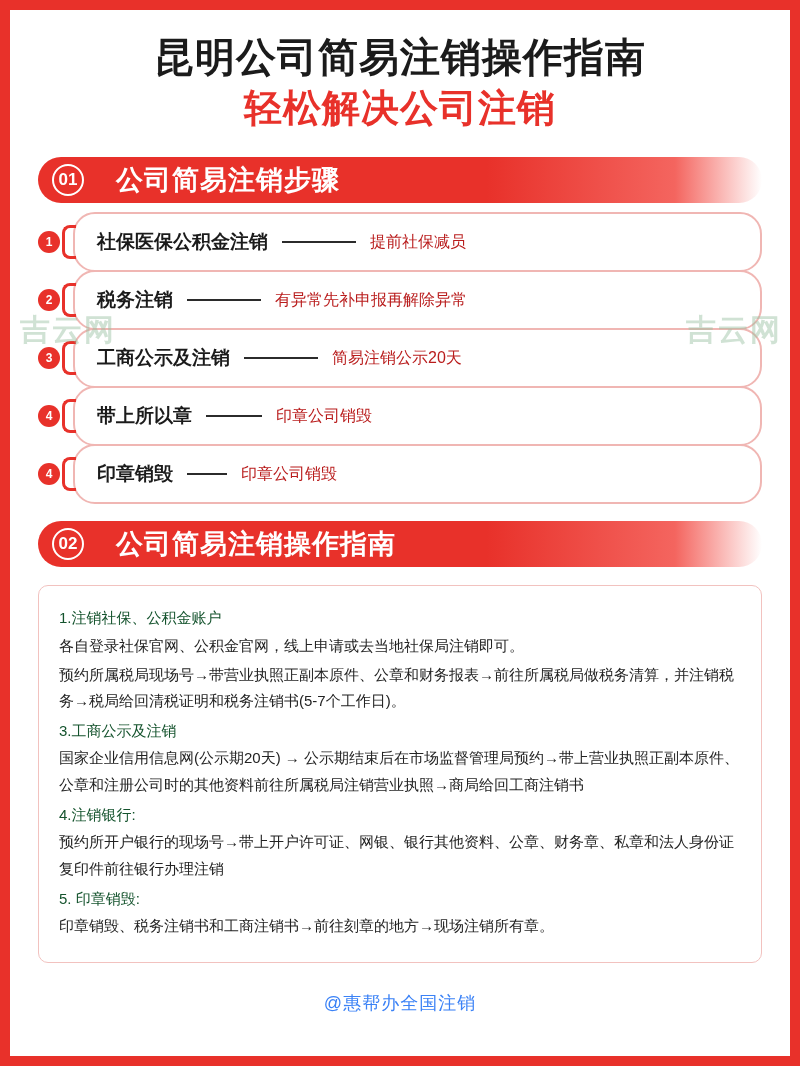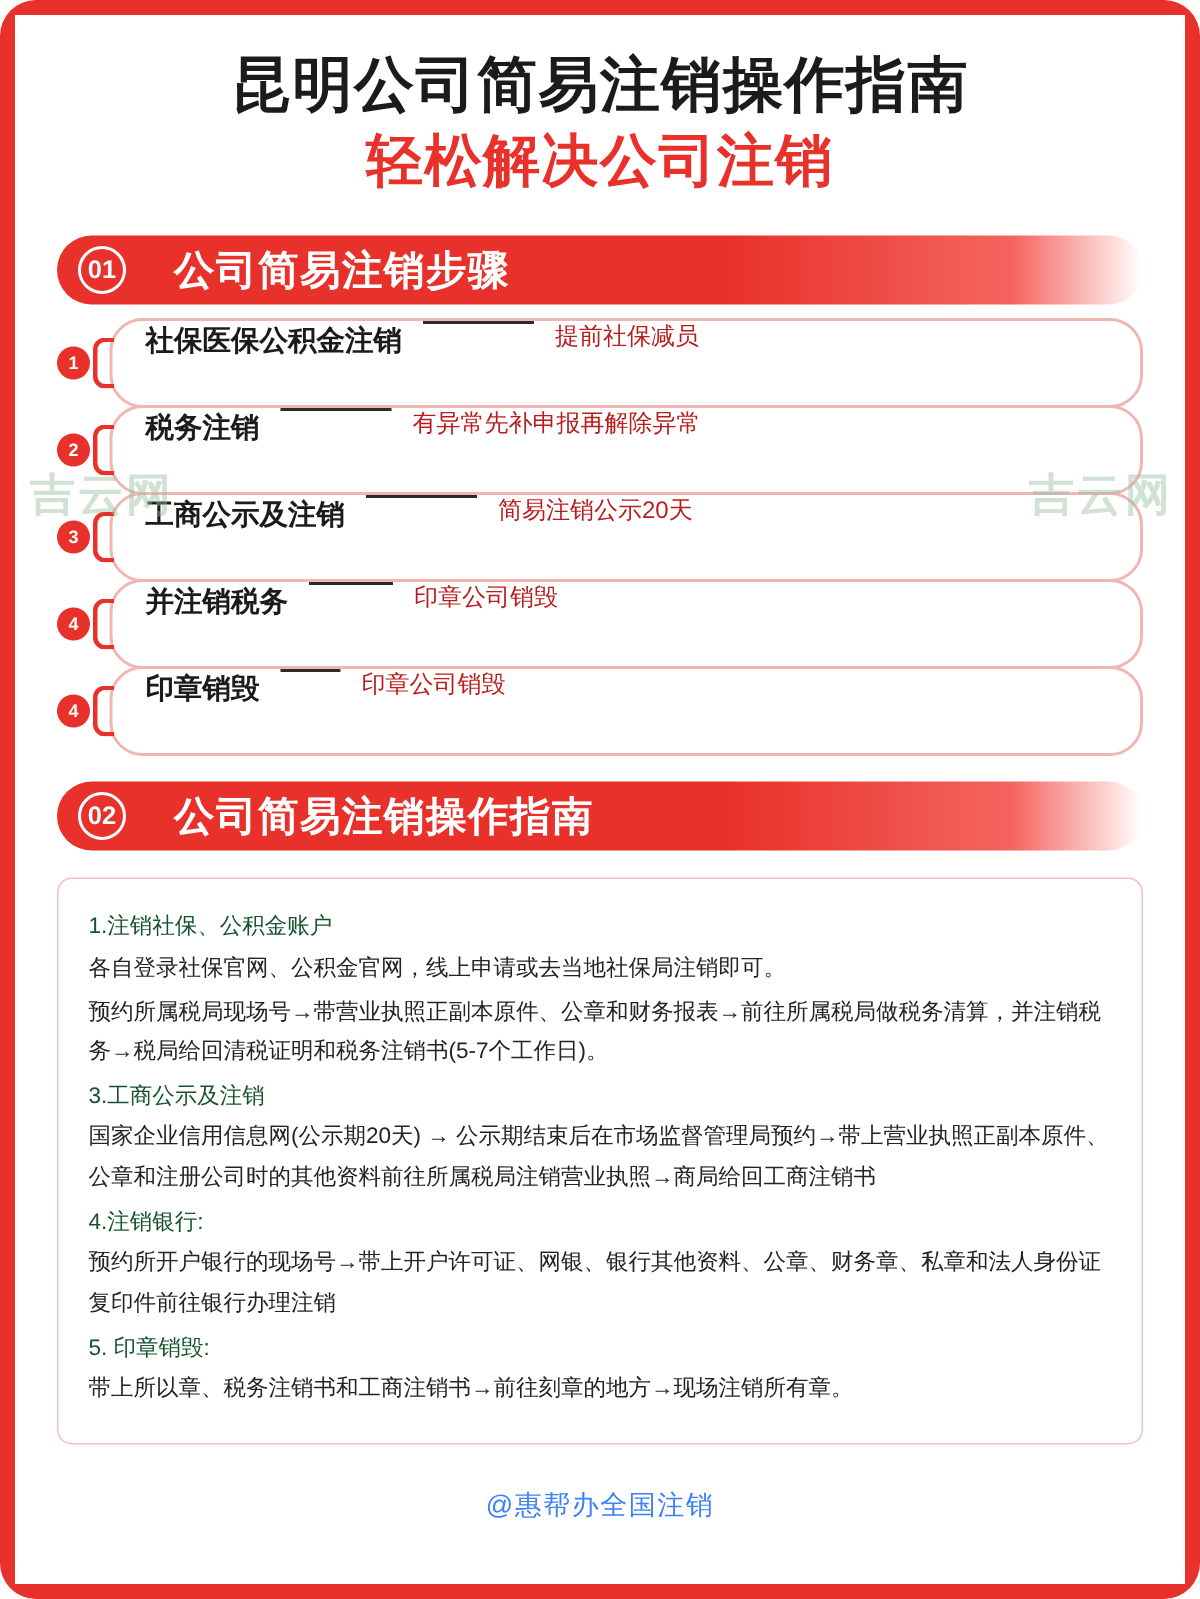--- a/index.html
+++ b/index.html
@@ -13,21 +13,20 @@
     font-family: "Liberation Sans", "DejaVu Sans", sans-serif;
     overflow: hidden;
   }
   .poster {
     position: relative;
     width: 800px;
     height: 1066px;
     background: #e8312a;
     box-sizing: border-box;
     padding: 10px 10px 10px 10px;
-    border-radius: 24px;
   }
   .inner {
     position: relative;
     width: 780px;
     height: 1046px;
     background: #ffffff;
     box-sizing: border-box;
     padding: 0 28px;
     overflow: hidden;
   }
@@ -131,21 +130,21 @@
     border-bottom: 3px solid #e8312a;
     border-radius: 8px 0 0 8px;
     box-sizing: border-box;
   }
   .step-pill {
     flex: 1;
     height: 60px;
     border: 2px solid #f0b6b3;
     border-radius: 22px;
     display: flex;
-    align-items: flex-start;
+    align-items: center;
     padding-left: 22px;
     box-sizing: border-box;
     margin-left: -3px;
     background: #fff;
   }
   .step-label {
     font-size: 19px;
     font-weight: bold;
     color: #1b1b1b;
     white-space: nowrap;
@@ -248,21 +247,21 @@
           <span class="step-label">工商公示及注销</span>
           <span class="step-dash" style="width:74px"></span>
           <span class="step-note">简易注销公示20天</span>
         </div>
       </div>
 
       <div class="step-row">
         <div class="step-badge">4</div>
         <div class="step-brace"></div>
         <div class="step-pill">
-          <span class="step-label">并注销税务</span>
+          <span class="step-label">带上所以章</span>
           <span class="step-dash" style="width:56px"></span>
           <span class="step-note">印章公司销毁</span>
         </div>
       </div>
 
       <div class="step-row">
         <div class="step-badge">4</div>
         <div class="step-brace"></div>
         <div class="step-pill">
           <span class="step-label">印章销毁</span>
@@ -284,21 +283,21 @@
 
       <div class="g-body">预约所属税局现场号→带营业执照正副本原件、公章和财务报表→前往所属税局做税务清算，并注销税务→税局给回清税证明和税务注销书(5-7个工作日)。</div>
 
       <div class="g-head">3.工商公示及注销</div>
       <div class="g-body">国家企业信用信息网(公示期20天) → 公示期结束后在市场监督管理局预约→带上营业执照正副本原件、公章和注册公司时的其他资料前往所属税局注销营业执照→商局给回工商注销书</div>
 
       <div class="g-head">4.注销银行:</div>
       <div class="g-body">预约所开户银行的现场号→带上开户许可证、网银、银行其他资料、公章、财务章、私章和法人身份证复印件前往银行办理注销</div>
 
       <div class="g-head">5. 印章销毁:</div>
-      <div class="g-body">带上所以章、税务注销书和工商注销书→前往刻章的地方→现场注销所有章。</div>
+      <div class="g-body">印章销毁、税务注销书和工商注销书→前往刻章的地方→现场注销所有章。</div>
     </div>
 
     <div class="footer">@惠帮办全国注销</div>
 
     <div class="wm wm-left">吉云网</div>
     <div class="wm wm-right">吉云网</div>
 
   </div>
 </div>
 

